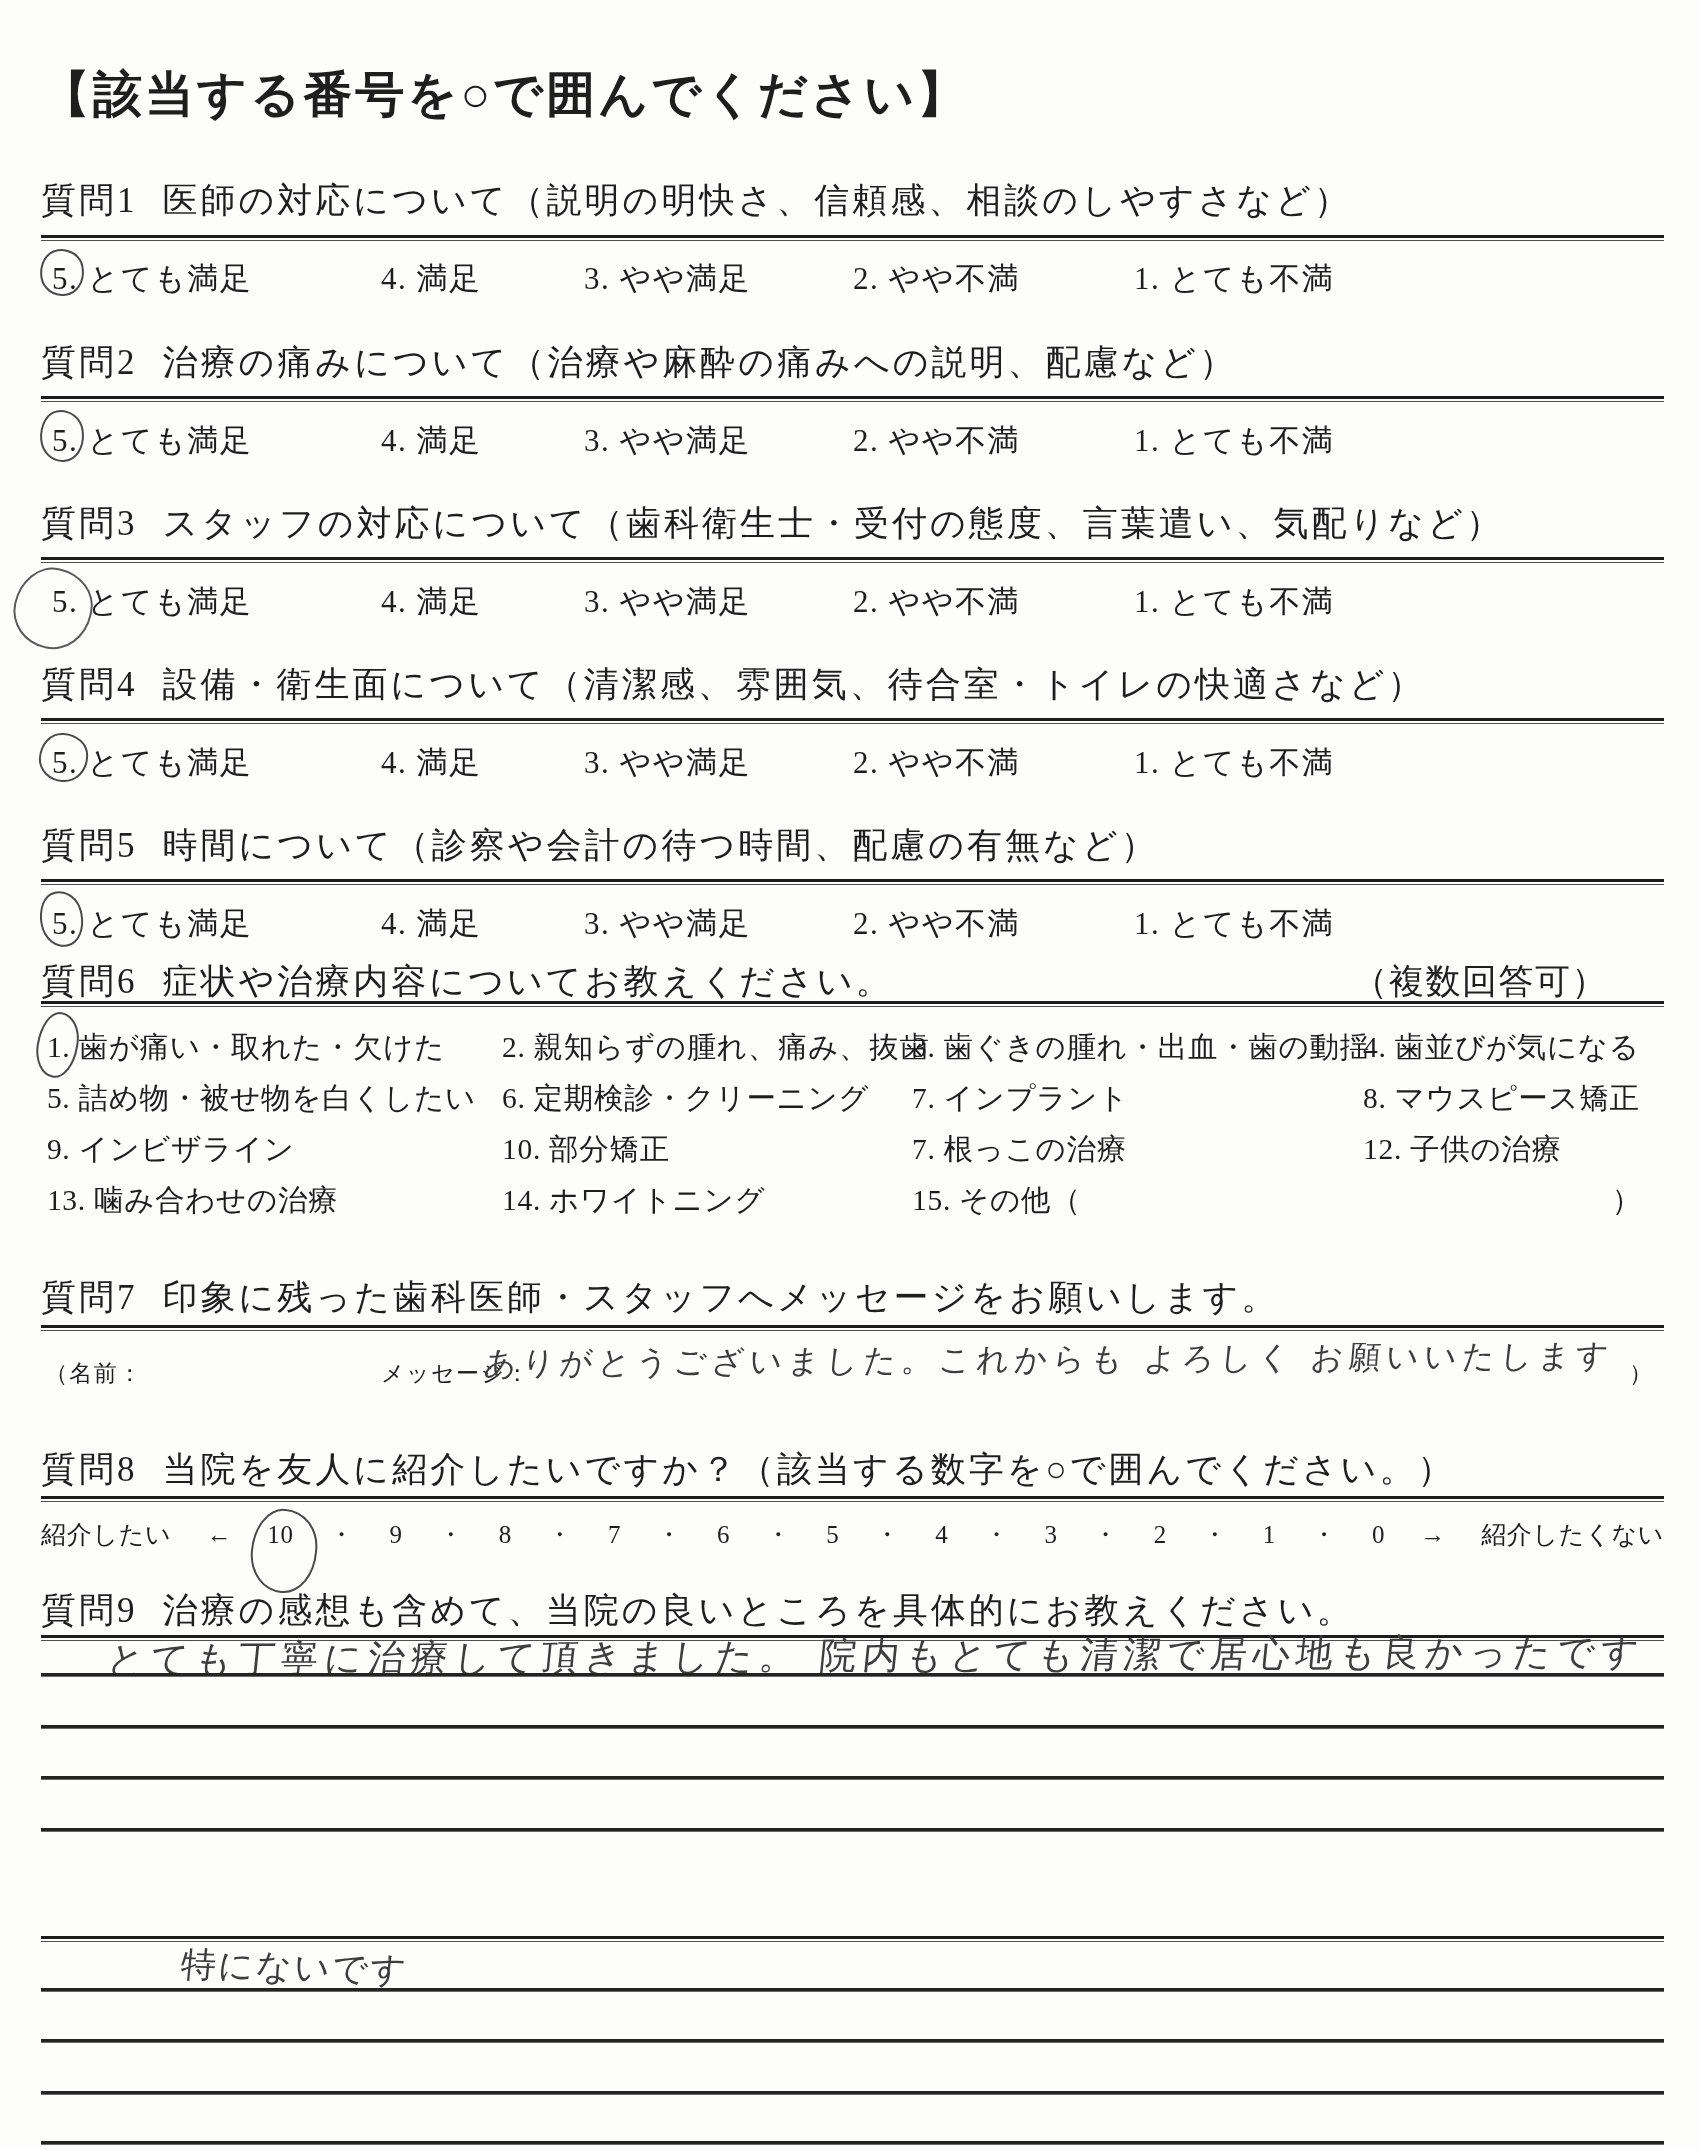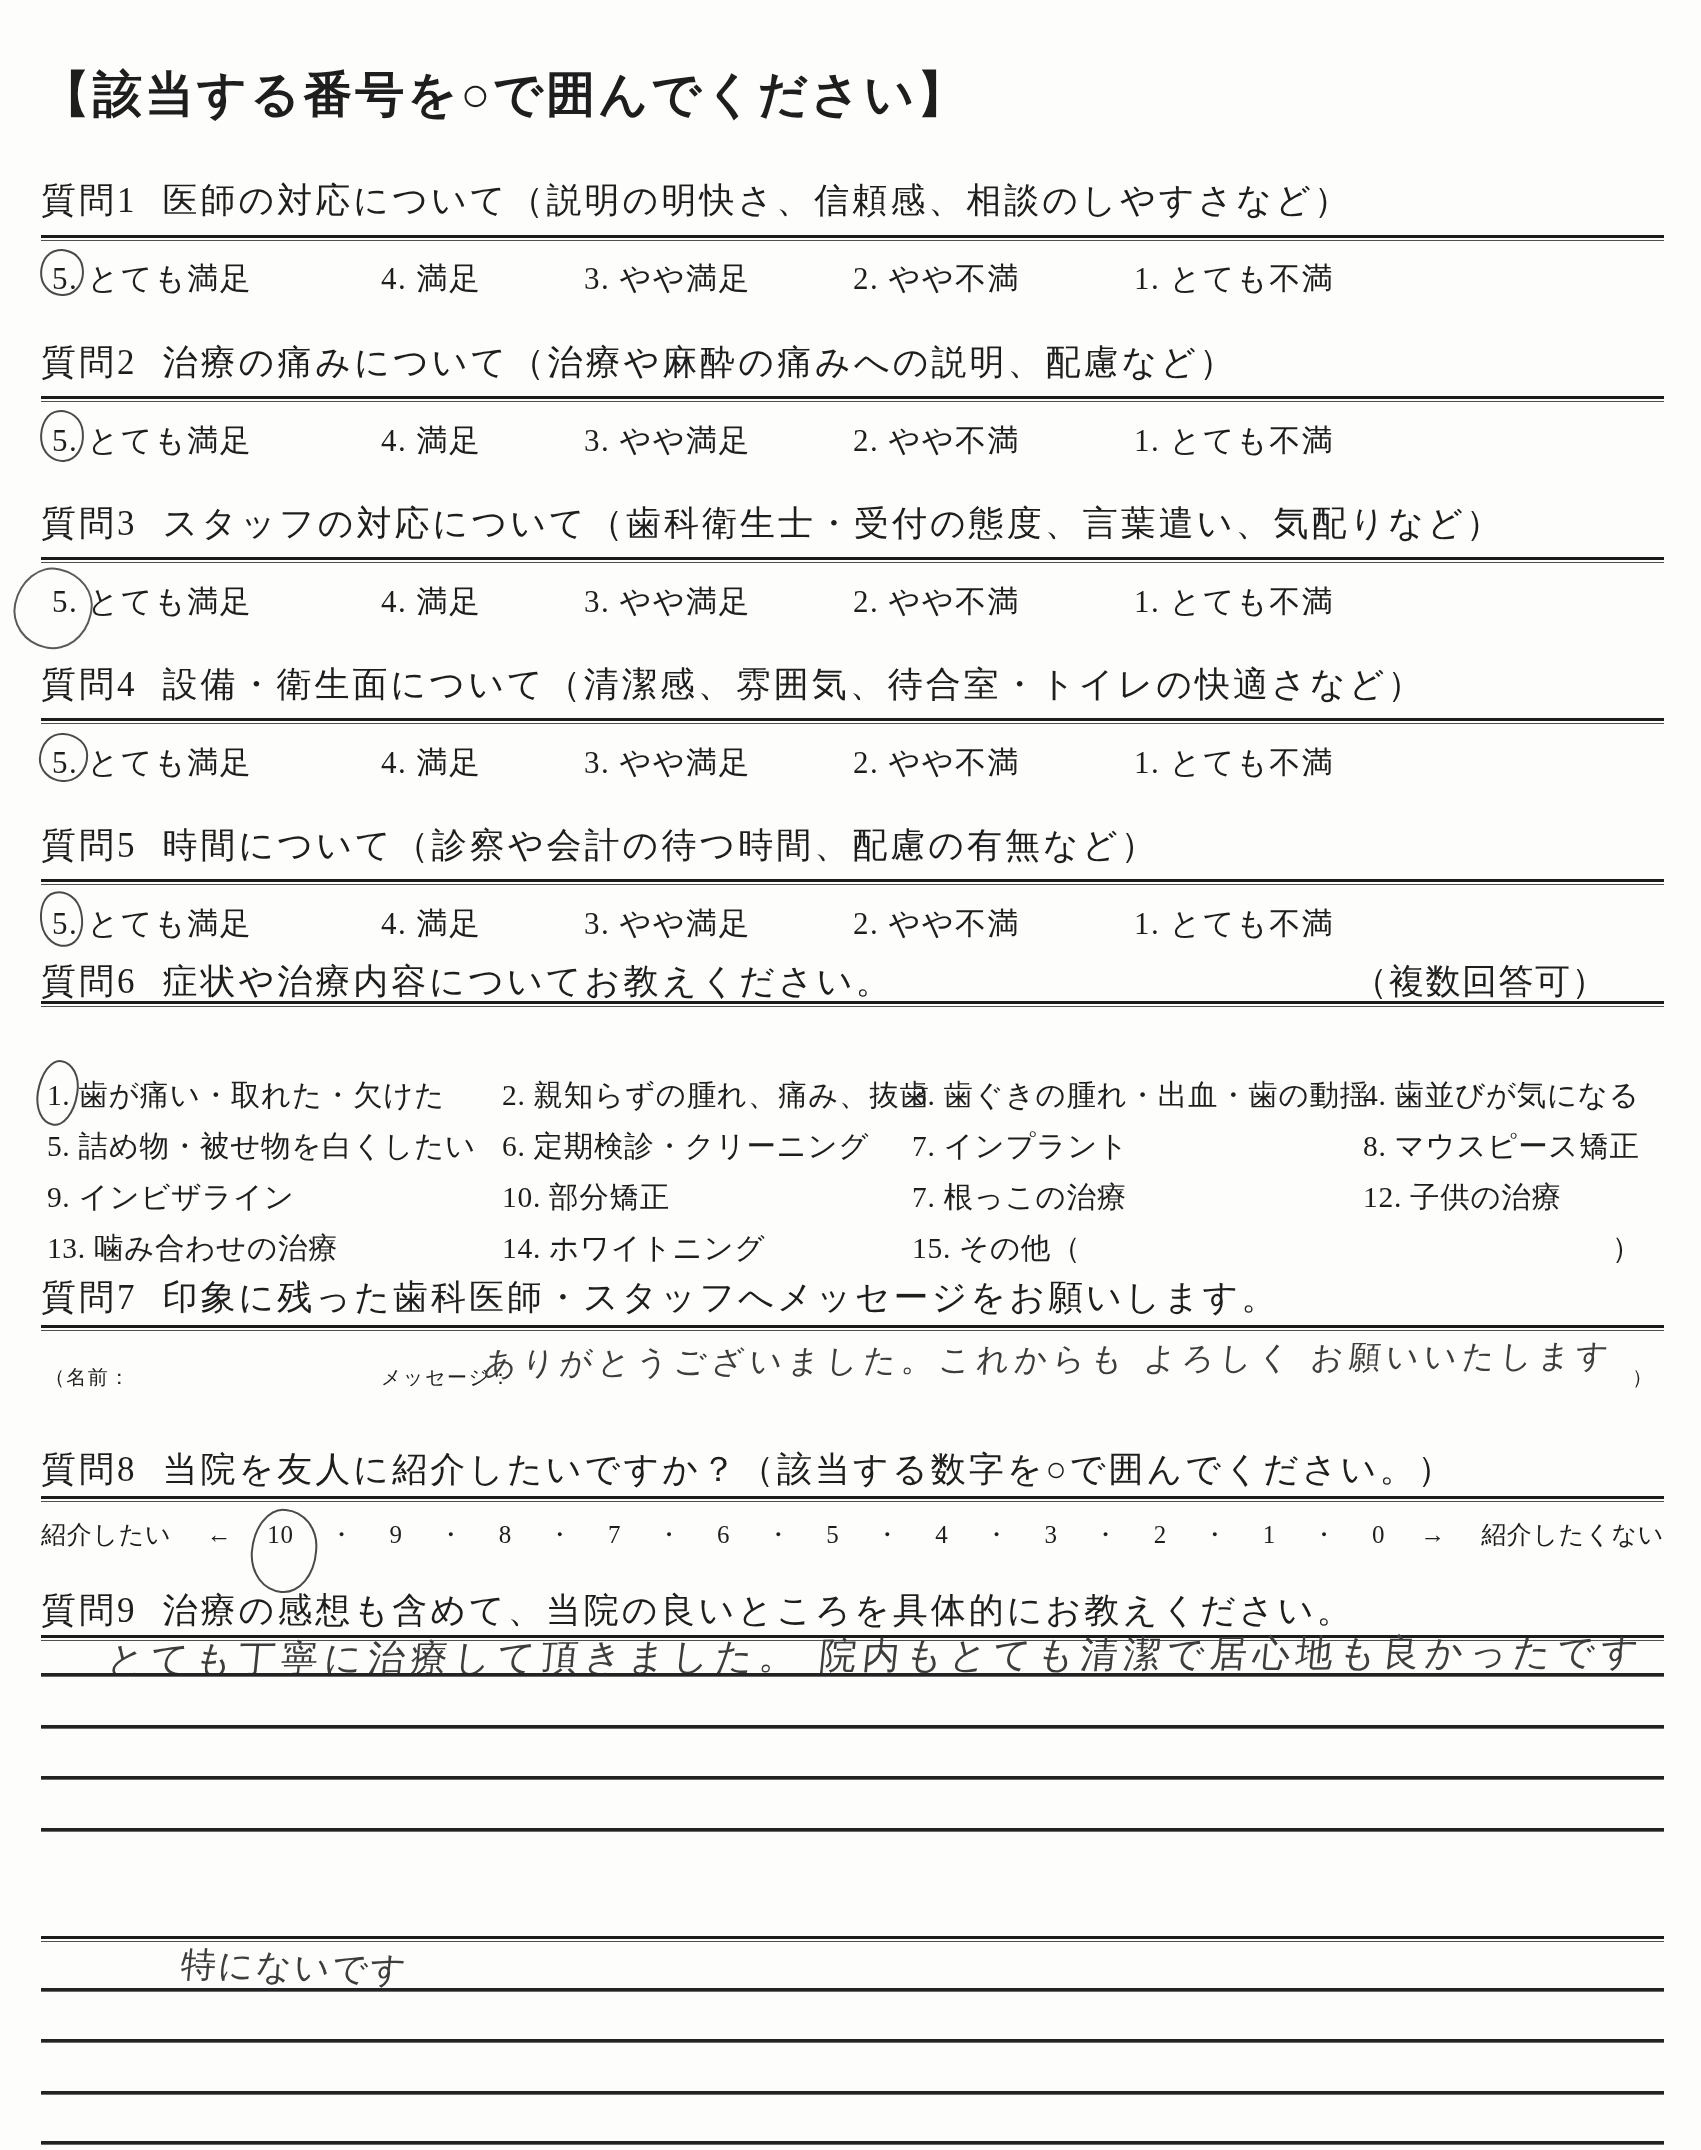--- a/index.html
+++ b/index.html
@@ -11,23 +11,23 @@
   .abs { position:absolute; left:41px; right:37px; }
   .main-title { font-size:49px; font-weight:700; letter-spacing:3px; white-space:nowrap; }
   .qhead { font-size:35px; letter-spacing:3px; white-space:nowrap; }
   .qnum { margin-right:25px; }
   .qnote { position:absolute; right:56px; top:0; letter-spacing:1.5px; }
   .rule { height:5.9px; border-top:3px solid #1c1c1c; border-bottom:1.5px solid #4f4f4f; }
   .optrow { height:47px; }
   .opt { position:absolute; top:0; font-size:31px; letter-spacing:1.5px; white-space:nowrap; }
   .circle { position:absolute; border:2.2px solid #4a4a4a;
     border-radius:47% 53% 49% 51% / 55% 45% 53% 47%; pointer-events:none; }
-  .gridwrap { height:221px;margin-top:48px; }
+  .gridwrap { height:221px; }
   .gopt { position:absolute; font-size:29.5px; letter-spacing:0.7px; white-space:nowrap; }
-  .lbl { position:absolute; top:16px; font-size:20px; letter-spacing:1.5px; white-space:nowrap; }
+  .lbl { position:absolute; top:10px; font-size:23px; letter-spacing:1.5px; white-space:nowrap; }
   .q8row { display:flex; justify-content:space-between; align-items:baseline;
     font-size:25px; letter-spacing:0.7px; height:52px; }
   .q8item { position:relative; }
   .hw { position:absolute; font-family:"DejaVu Sans",sans-serif; color:#3d3d3d;
     white-space:nowrap; transform-origin:left center; line-height:1.05; }
   .hw7  { font-size:32px; letter-spacing:5.2px; transform:rotate(-0.4deg) skewX(-5deg); }
   .hw9  { font-size:37px; letter-spacing:5.9px; transform:rotate(-0.3deg) skewX(-6deg); }
   .hw10 { font-size:35px; letter-spacing:2.2px; transform:rotate(1.5deg) skewX(-4deg); }
   .wline { position:absolute; left:41px; right:37px; height:4.4px;
     border-top:3px solid #232323; border-bottom:0.7px solid #6a6a6a; }

